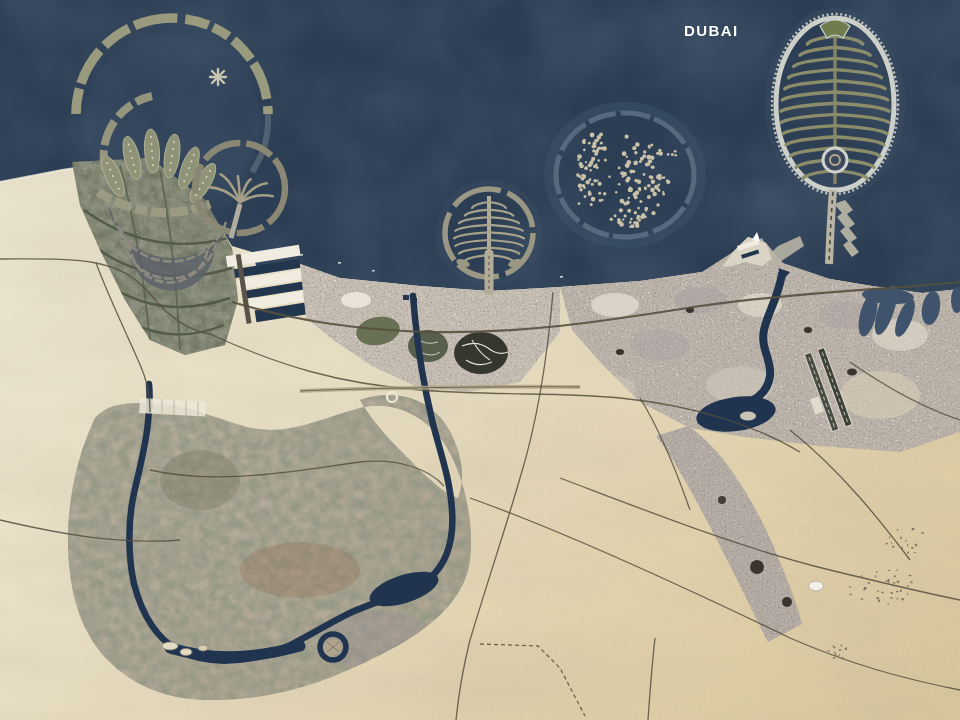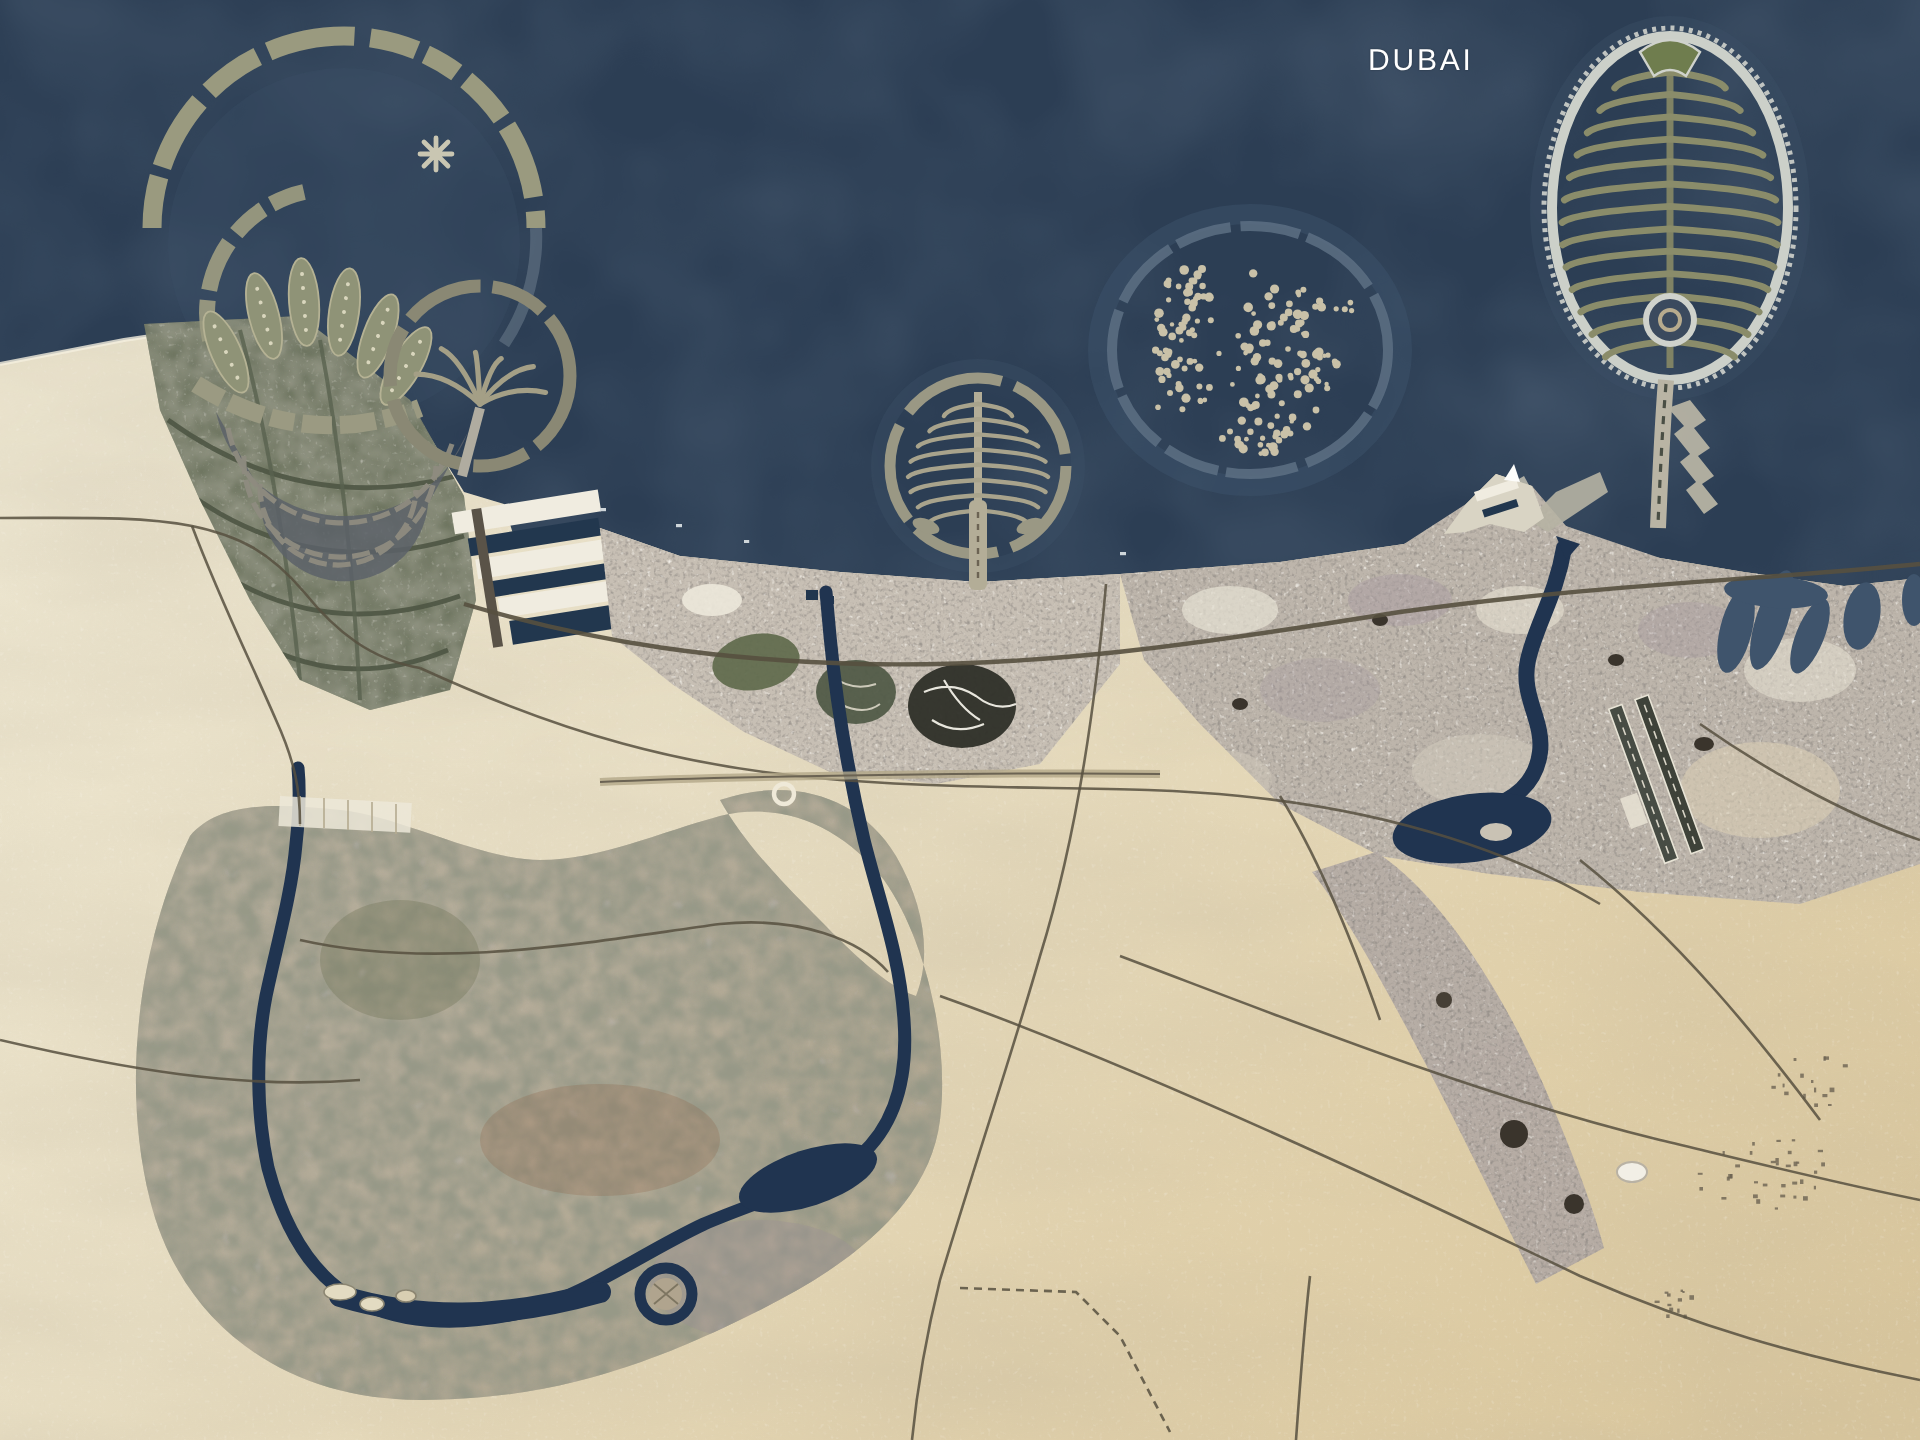--- a/index.html
+++ b/index.html
@@ -5,21 +5,21 @@
   html,body{margin:0;padding:0;background:#111;}
   .stage{
     position:relative;width:960px;height:720px;overflow:hidden;
     font-family:"Liberation Sans", sans-serif;
     background:var(--color-sea,#2c3e54);
   }
   .stage svg{position:absolute;inset:0;display:block;}
   .map-label{
     position:absolute;left:684px;top:22px;
     color:var(--color-label,#fff);
-    font-size:15px;font-weight:normal;letter-spacing:1.4px;
+    font-size:15px;font-weight:bold;letter-spacing:1.4px;
     text-shadow:0 0 1px rgba(0,0,0,.35);
     user-select:none;
   }
   .sea{fill:var(--color-sea,#2c3e54);}
   .land{fill:url(#sandGrad);}
   .waterline{stroke:var(--color-inland_water,#203450);fill:none;}
   .road{stroke:var(--color-road,#57503f);fill:none;stroke-width:1.3;opacity:.85;}
   .road-major{stroke:var(--color-road,#57503f);fill:none;stroke-width:2.2;opacity:.9;}
   .palmline{stroke:var(--color-palm_structure,#9a9a7f);fill:none;}
   .rim{stroke:var(--color-palm_rim,#ccd0c9);fill:none;}

